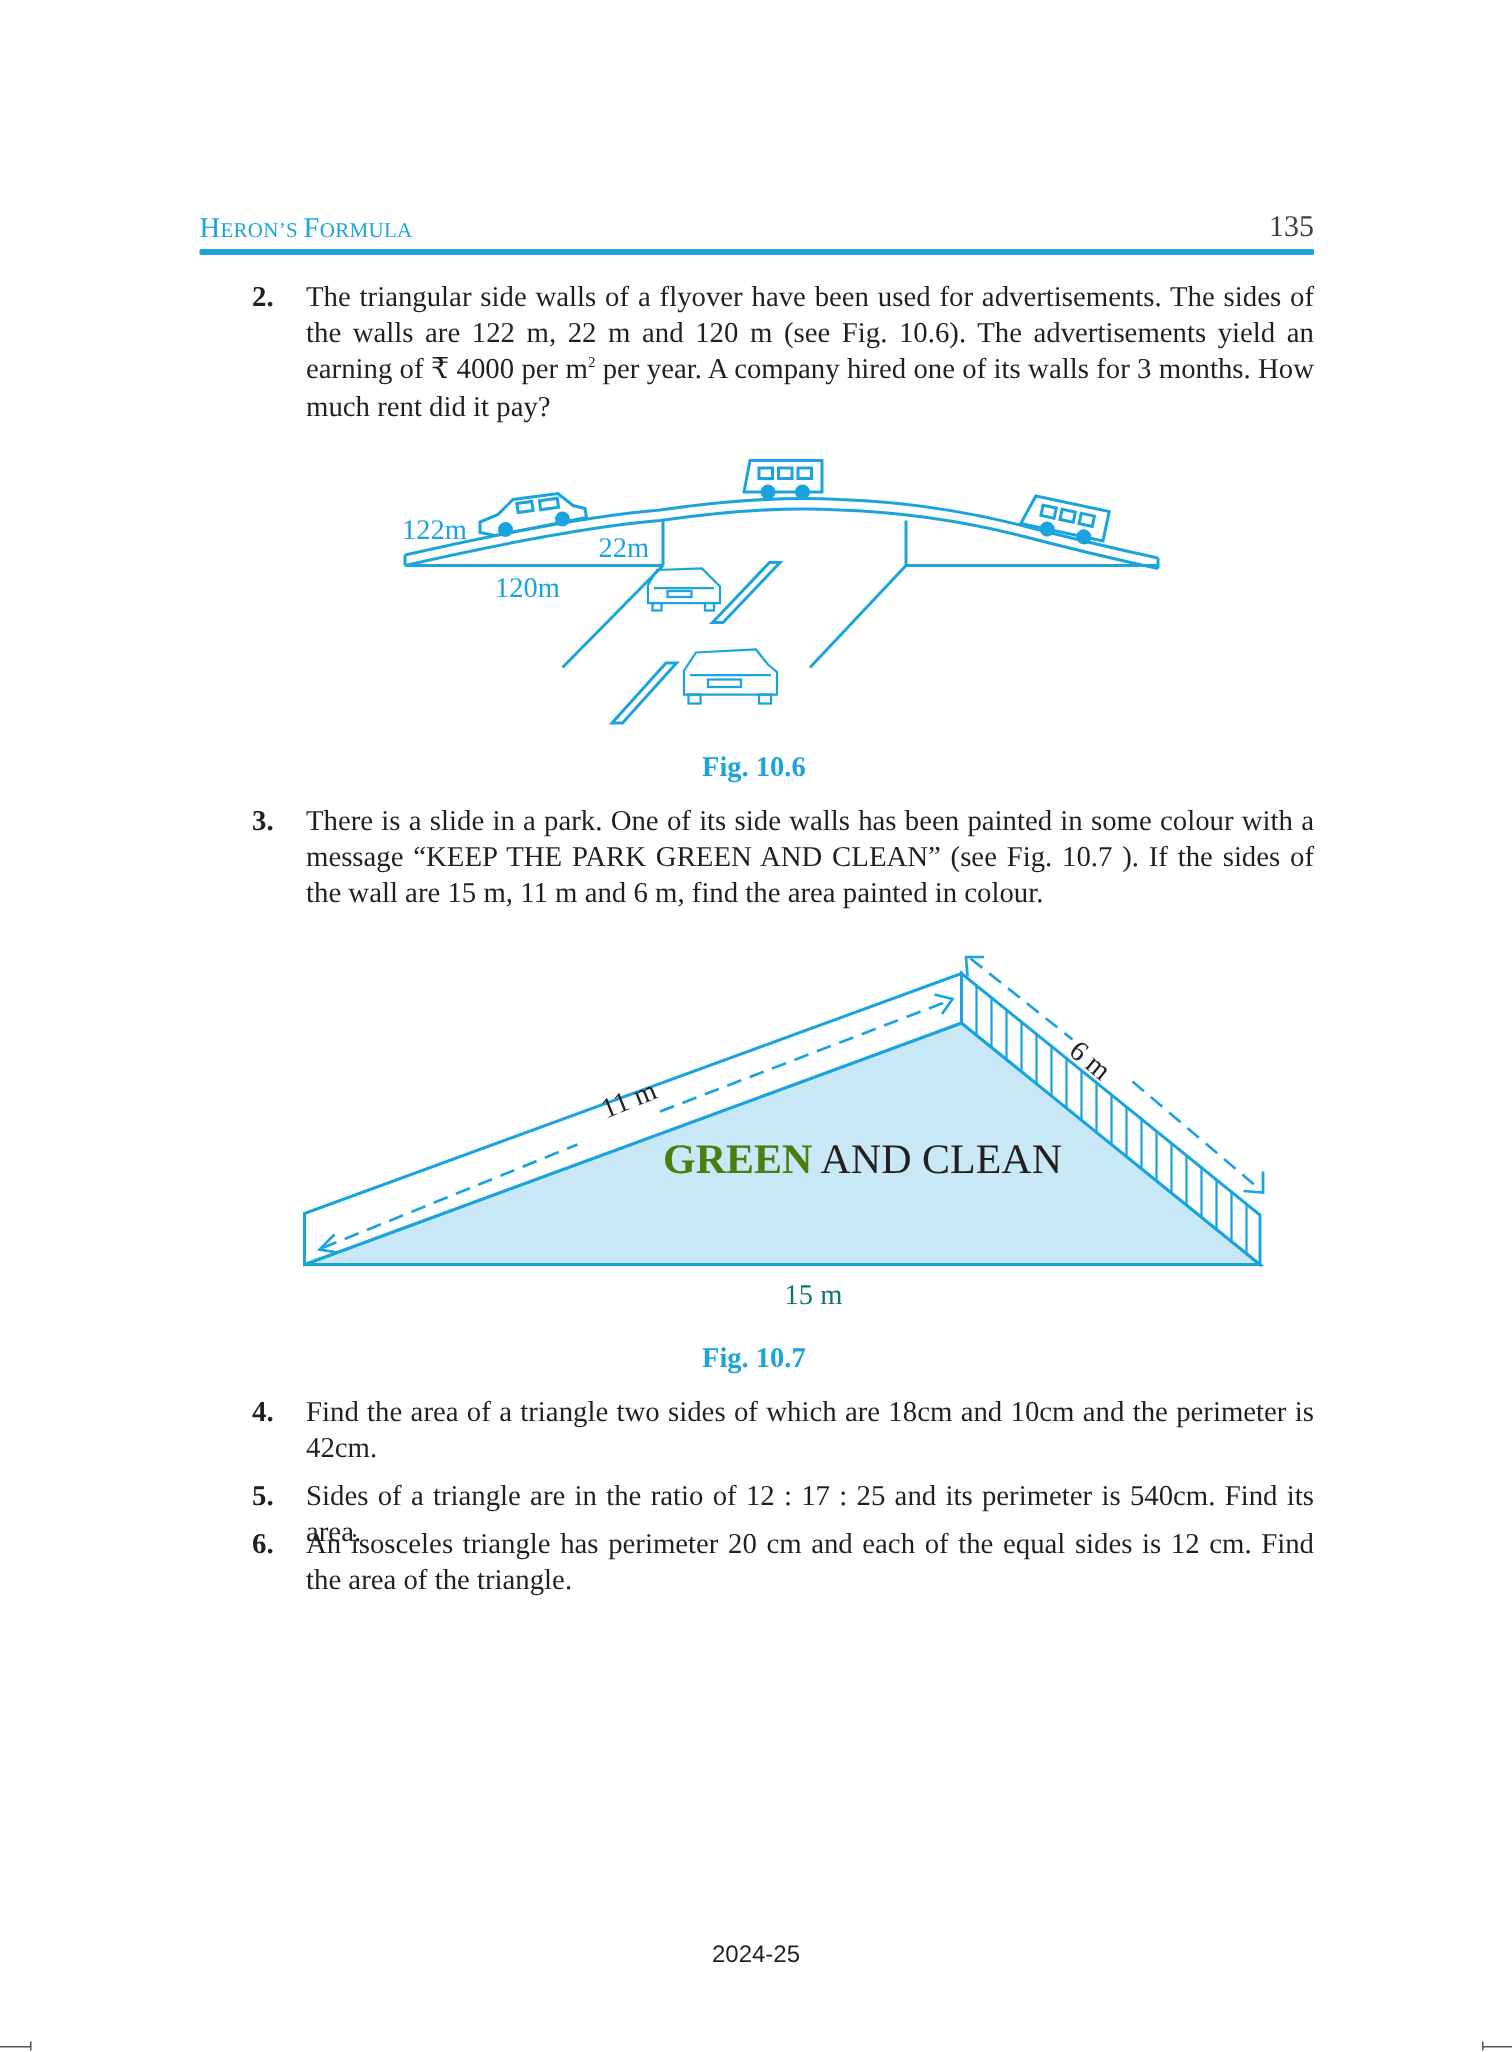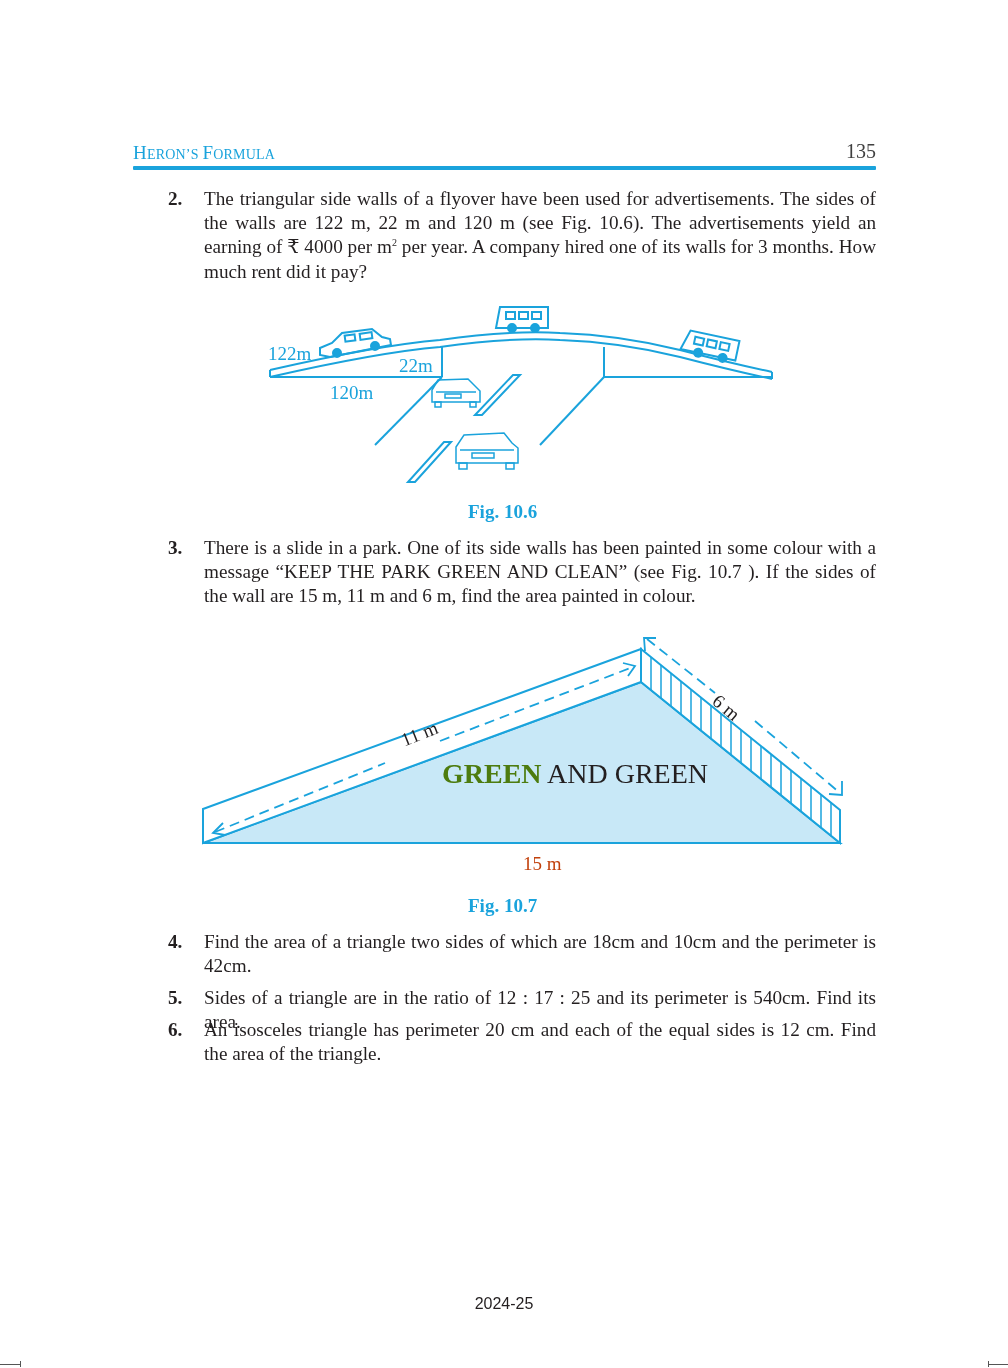--- a/index.html
+++ b/index.html
@@ -150,23 +150,23 @@
 
     <line x1="452" y1="14" x2="520" y2="68" stroke-dasharray="10,6"></line>
     <line x1="560" y1="96" x2="645" y2="168" stroke-dasharray="10,6"></line>
     <polyline points="450,26 449,13 461,13"></polyline>
     <polyline points="647,156 647,170 634,169"></polyline>
   </g>
 </svg>
 <div class="fig-label" style="left:398px; top:731px; color:#231f20; transform:rotate(-22deg); transform-origin:left top;">11 m</div>
 <div class="fig-label" style="left:722px; top:690px; color:#231f20; transform:rotate(40deg); transform-origin:left top;">6 m</div>
 <div class="slide-text" style="left:420px; top:757px; width:310px;">
-  <div><span class="green">GREEN</span><span> AND GREEN</span></div>
+  <div><span class="green">GREEN</span><span> AND CLEAN</span></div>
 </div>
-<div class="fig-label" style="left:523px; top:853px; color:#c2410c;">15 m</div>
+<div class="fig-label" style="left:523px; top:853px; color:#0f766e;">15 m</div>
 <div class="caption" style="left:468px; top:895px;">Fig. 10.7</div>
 
 <div class="q" style="top:930px;">
   <span class="num">4.</span>
   <div class="body">Find the area of a triangle two sides of which are 18cm and 10cm and the perimeter is 42cm.</div>
 </div>
 
 <div class="q" style="top:986px;">
   <span class="num">5.</span>
   <div class="body">Sides of a triangle are in the ratio of 12 : 17 : 25 and its perimeter is 540cm. Find its area.</div>

